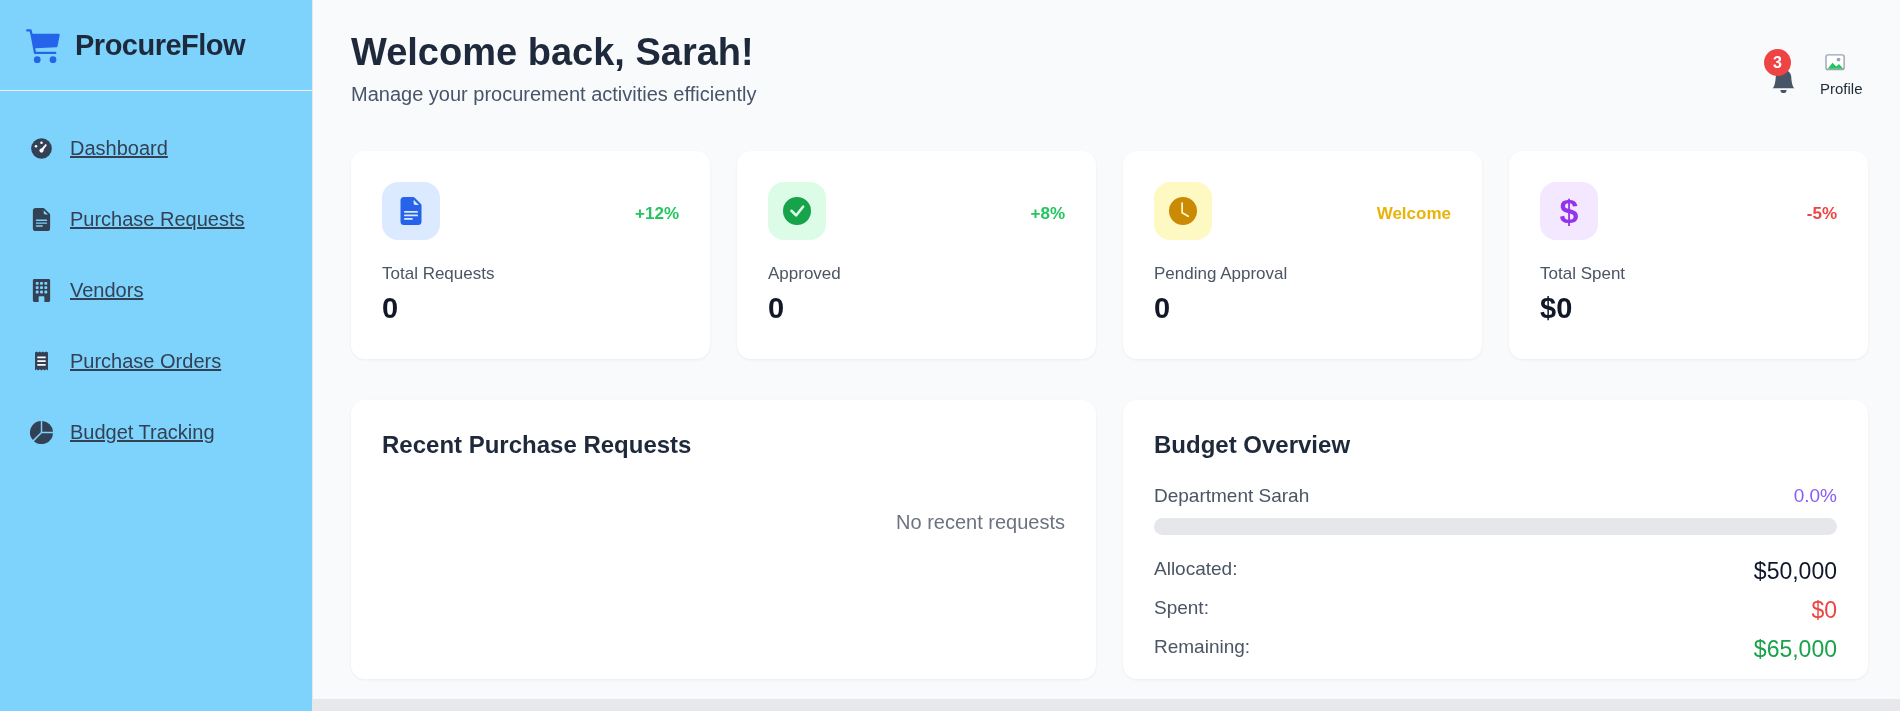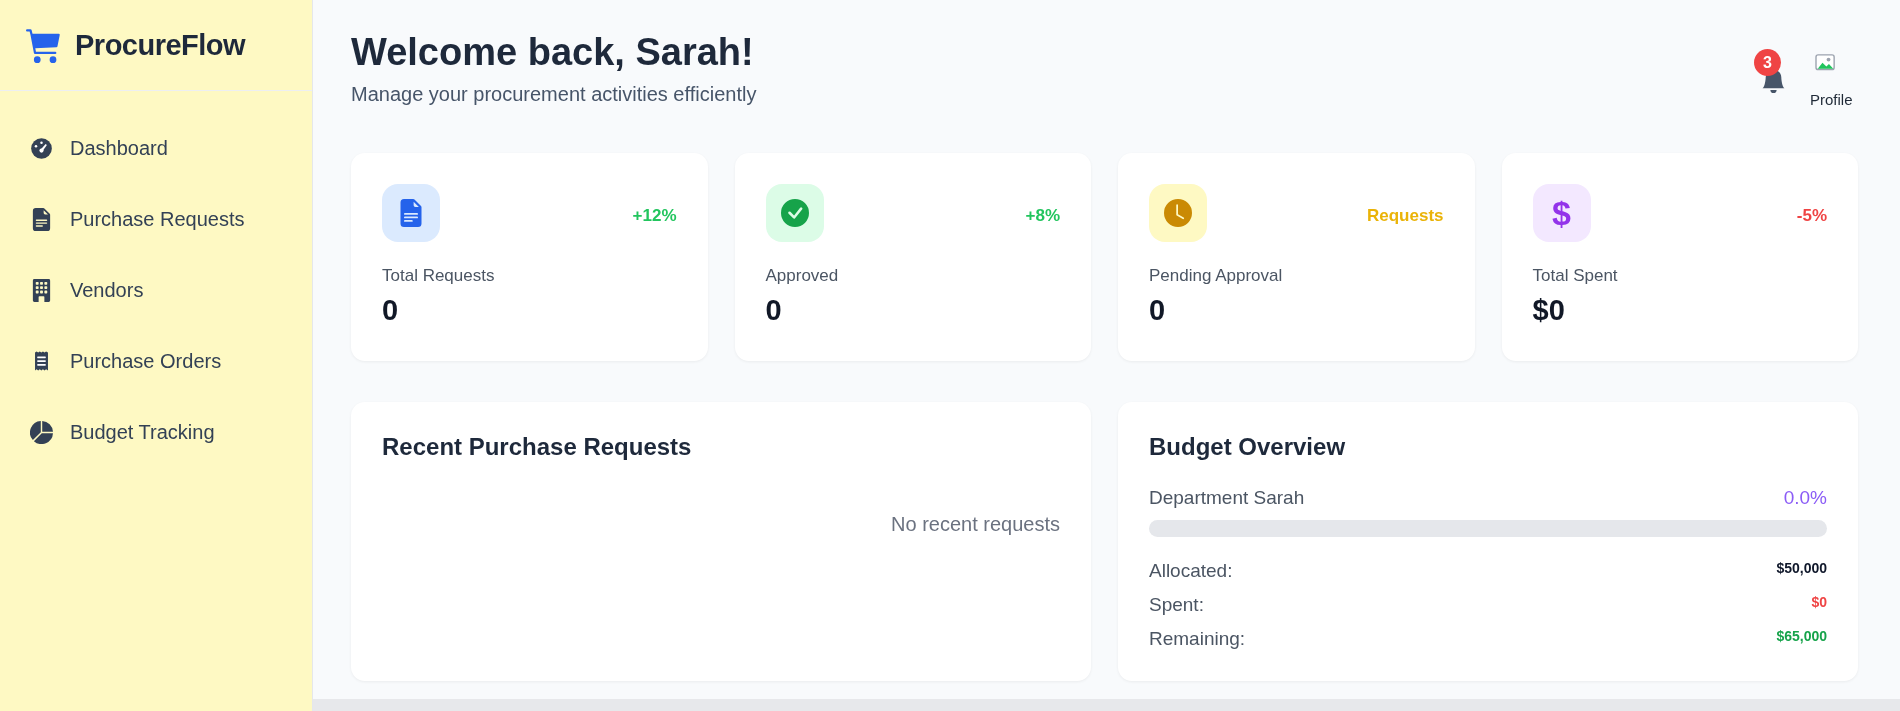--- a/index.html
+++ b/index.html
@@ -1,46 +1,46 @@
 <!DOCTYPE html>
 <html><head>
 <meta charset="utf-8">
 <style>
   * { margin:0; padding:0; box-sizing:border-box; }
   html,body { width:1900px; height:711px; overflow:hidden;
     font-family:"Liberation Sans", sans-serif; background:#f8fafc; }
 
   
   .sidebar { position:fixed; left:0; top:0; bottom:0; width:313px;
-    background:#fef9c3; border-right:1px solid #e5e7eb; z-index:5; }
+    background:#7dd3fc; border-right:1px solid #e5e7eb; z-index:5; }
   .logo-area { height:91px; display:flex; align-items:center; gap:13px;
     padding:0 26px; border-bottom:1px solid #edeff2; }
   .logo-area svg { width:36px; height:36px; flex:0 0 auto; }
   .logo-text { font-size:29px; font-weight:700; color:#1e293b; letter-spacing:-0.5px; }
   .nav { padding:35px 16px 0 16px; }
   .nav-item { display:flex; align-items:center; gap:17px; padding:11px 14px;
-    margin-bottom:26px; border-radius:8px; cursor:pointer; color:#334155; }
+    margin-bottom:26px; border-radius:8px; cursor:pointer; color:#334155;text-decoration:underline; }
   .nav-item svg { width:23px; height:23px; flex:0 0 auto; }
   .nav-label { font-size:20px; color:#334155; }
 
   
   .main { margin-left:313px; height:711px; position:relative;
-    padding:30px 42px 0 38px; }
+    padding:30px 32px 0 38px; }
   .header-row { display:flex; justify-content:space-between; }
   .page-title { font-size:38px; line-height:44px; font-weight:700; color:#1e293b; }
   .page-subtitle { margin-top:8px; font-size:20px; line-height:24px; color:#475569; }
   .header-actions { display:flex; gap:24px; align-items:flex-start; padding-top:24px; }
   .bell-wrap { position:relative; margin-top:14px; cursor:pointer; }
   .bell-wrap svg { width:25px; height:25px; }
   .notif-badge { position:absolute; top:-19px; left:-7px; width:27px; height:27px;
     border-radius:50%; background:#ef4444; color:#fff; font-size:16px; font-weight:700;
     display:flex; align-items:center; justify-content:center; }
   .profile-broken { width:48px; overflow:hidden; cursor:pointer; }
   .profile-broken svg { width:21px; height:19px; margin-left:5px; }
-  .profile-alt { font-size:15px; color:#1f2937; white-space:nowrap; margin-top:14px; }
+  .profile-alt { font-size:15px; color:#1f2937; white-space:nowrap; margin-top:3px; }
 
   
   .cards { margin-top:45px; display:grid; grid-template-columns:repeat(4,1fr); gap:27px; }
   .card { background:#fff; border-radius:14px; padding:31px; height:208px;
     box-shadow:0 1px 3px rgba(0,0,0,0.06); }
   .card-top { display:flex; justify-content:space-between; align-items:flex-start;gap:7px; }
   .icon-sq { width:58px; height:58px; border-radius:16px;
     display:flex; align-items:center; justify-content:center; }
   .icon-sq svg { width:28px; height:28px; }
   .dollar-glyph { font-size:34px; font-weight:700; line-height:1; }
@@ -55,21 +55,21 @@
   .panel-title { font-size:24px; font-weight:700; color:#1e293b; }
   .empty-msg { margin-top:52px; text-align:right; font-size:20px; color:#6b7280; }
 
   .b-row1 { margin-top:26px; display:flex; justify-content:space-between; }
   .b-label { font-size:19px; color:#4b5563; }
   .b-pct { font-size:19px; color:#8b5cf6; }
   .progress { margin-top:11px; height:17px; border-radius:9px; background:#e5e7eb; overflow:hidden; }
   .progress-fill { height:100%; border-radius:9px; background:#2563eb; }
   .b-rows { margin-top:23px; }
   .b-row { display:flex; justify-content:space-between; margin-bottom:12px; }
-  .b-row .val { font-size:14px; font-weight:700; }
+  .b-row .val { font-size:23px; font-weight:400; }
 
   .hscrollbar { position:fixed; left:313px; right:0; bottom:0; height:12px;
     background:#e7e8eb; }
 </style>
 </head>
 <body>
 
 <aside class="sidebar">
   <div class="logo-area">
     <svg viewBox="0 0 16 16" fill="currentColor" style="color: rgb(37, 99, 235);">
@@ -180,21 +180,21 @@
       <div class="card-value">0</div>
     </div>
 
     <div class="card">
       <div class="card-top">
         <div class="icon-sq" style="background: rgb(254, 249, 195); color: rgb(202, 138, 4);">
           <svg viewBox="0 0 16 16" fill="currentColor">
             <path d="M16 8A8 8 0 1 1 0 8a8 8 0 0 1 16 0zM8 3.5a.5.5 0 0 0-1 0V9a.5.5 0 0 0 .252.434l3.5 2a.5.5 0 0 0 .496-.868L8 8.71V3.5z"></path>
           </svg>
         </div>
-        <span class="trend" style="color: rgb(234, 179, 8);">Requests</span>
+        <span class="trend" style="color: rgb(234, 179, 8);">Welcome</span>
       </div>
       <div class="card-label">Pending Approval</div>
       <div class="card-value">0</div>
     </div>
 
     <div class="card">
       <div class="card-top">
         <div class="icon-sq" style="background: rgb(243, 232, 255); color: rgb(147, 51, 234);">
           <span class="dollar-glyph">$</span>
         </div>

